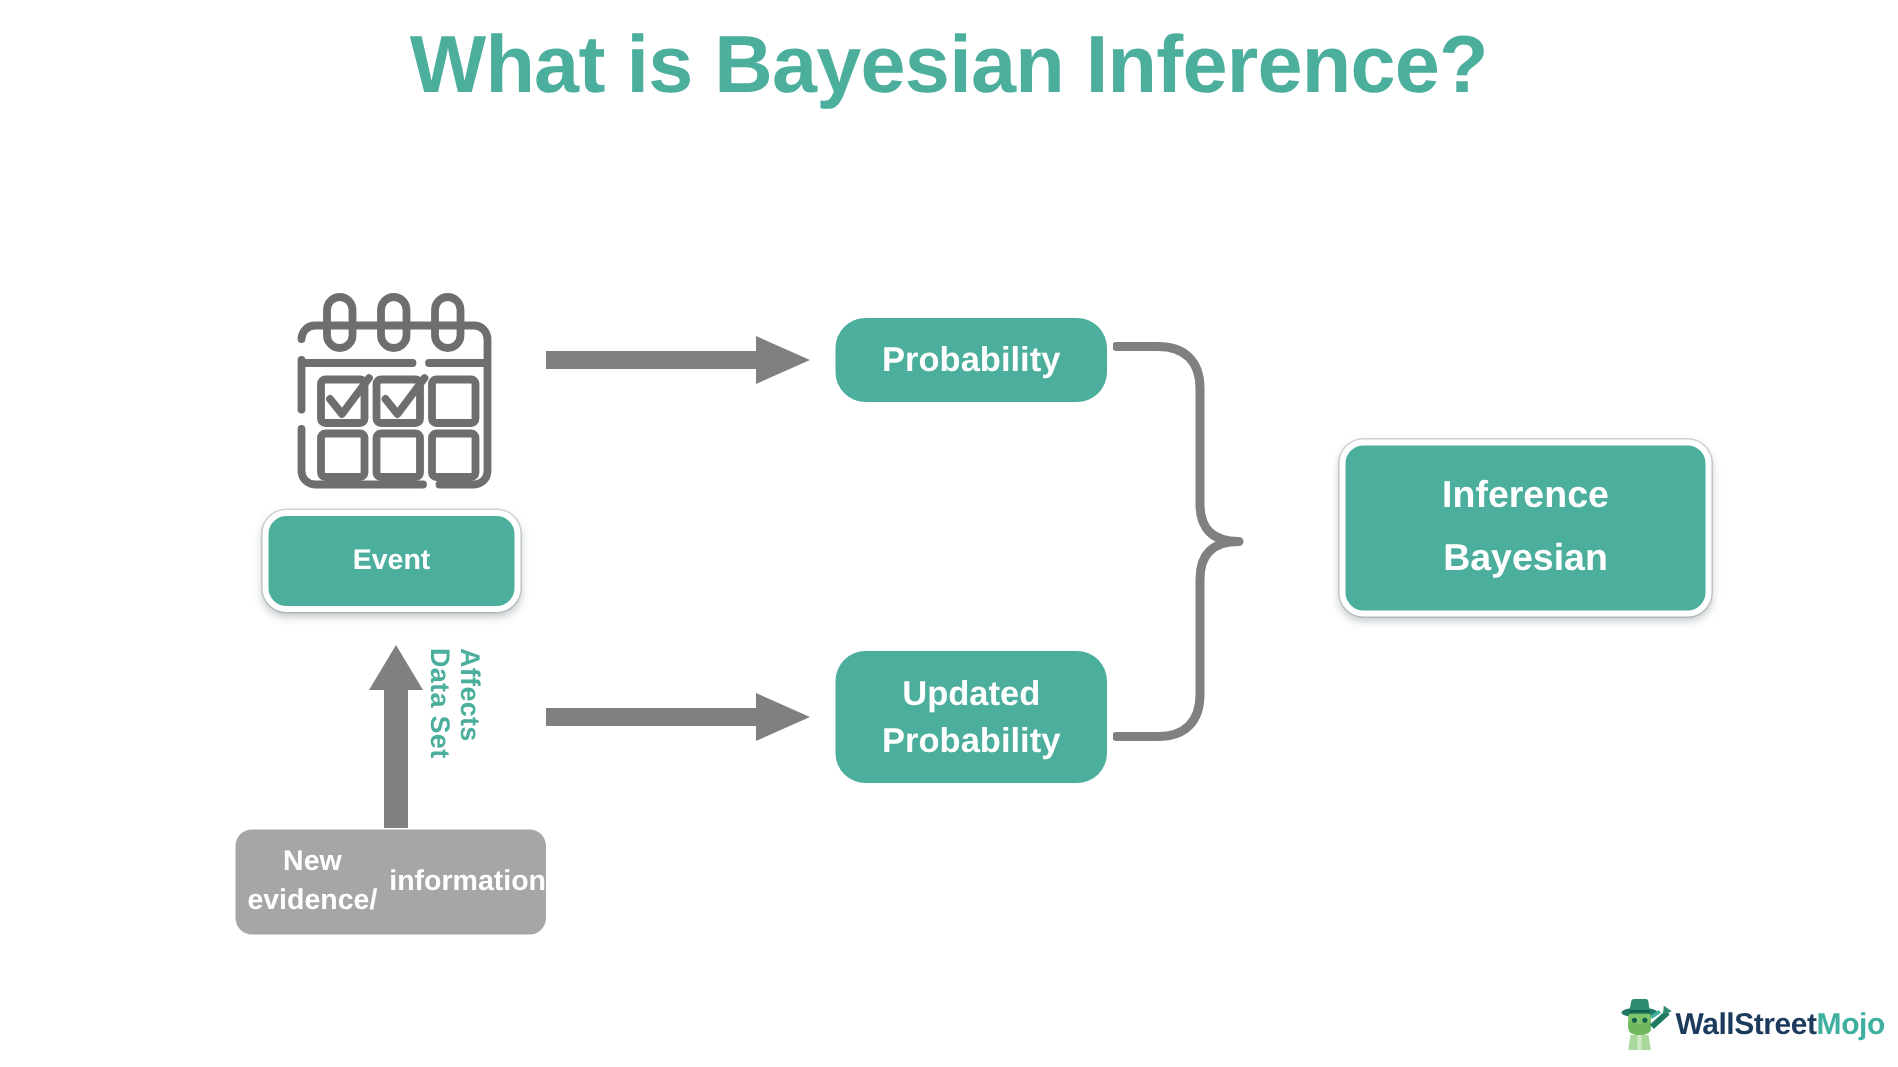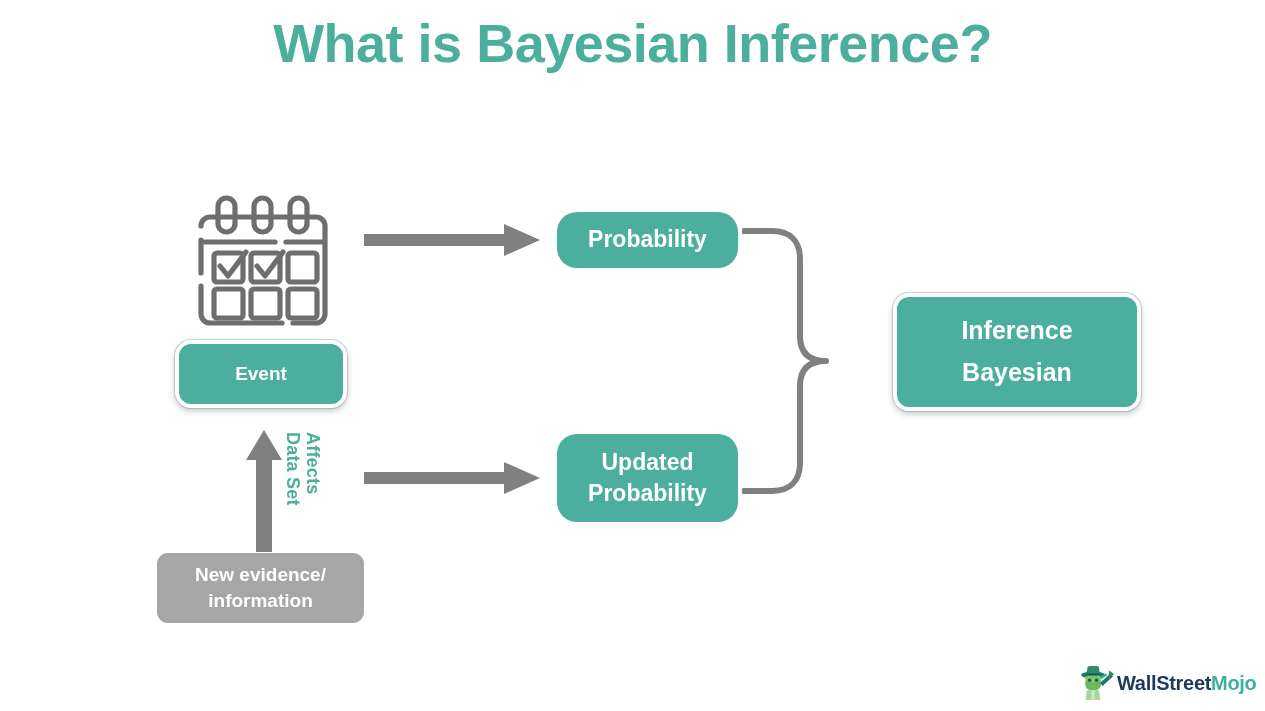--- a/index.html
+++ b/index.html
@@ -89,21 +89,21 @@
     flex-direction: column;
     justify-content: center;
   }
   #node-bayesian-inference .ln { display: block; margin: 4px 0; }
 
   
   #node-new-evidence {
     left: 157px; top: 553px;
     width: 207px; height: 70px;
     font-size: 19px;
-    flex-direction: column;
+    flex-direction: row;
     border-radius: 11px;
   }
   #node-new-evidence .ln { display: block; }
 
   
   #calendar-icon {
     position: absolute;
     left: 190px; top: 190px;
     width: 146px; height: 142px;
   }

